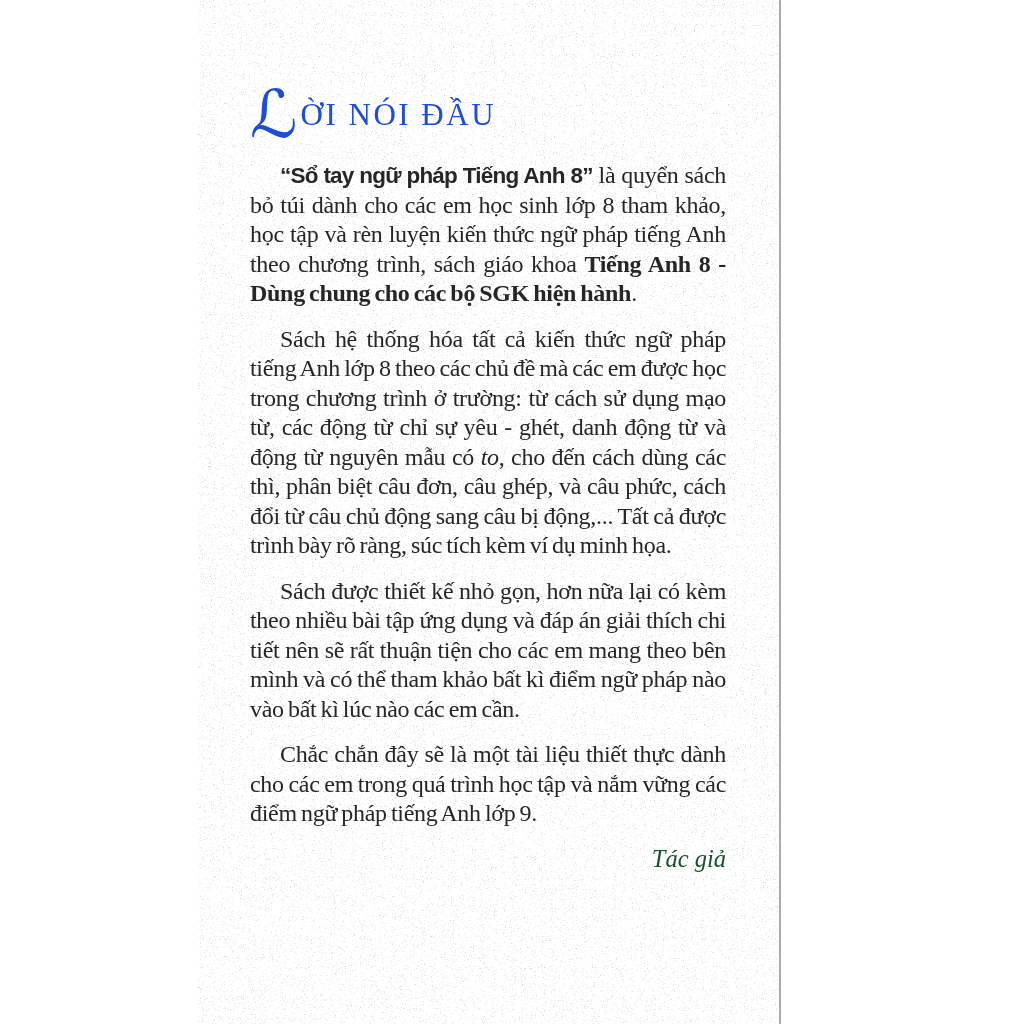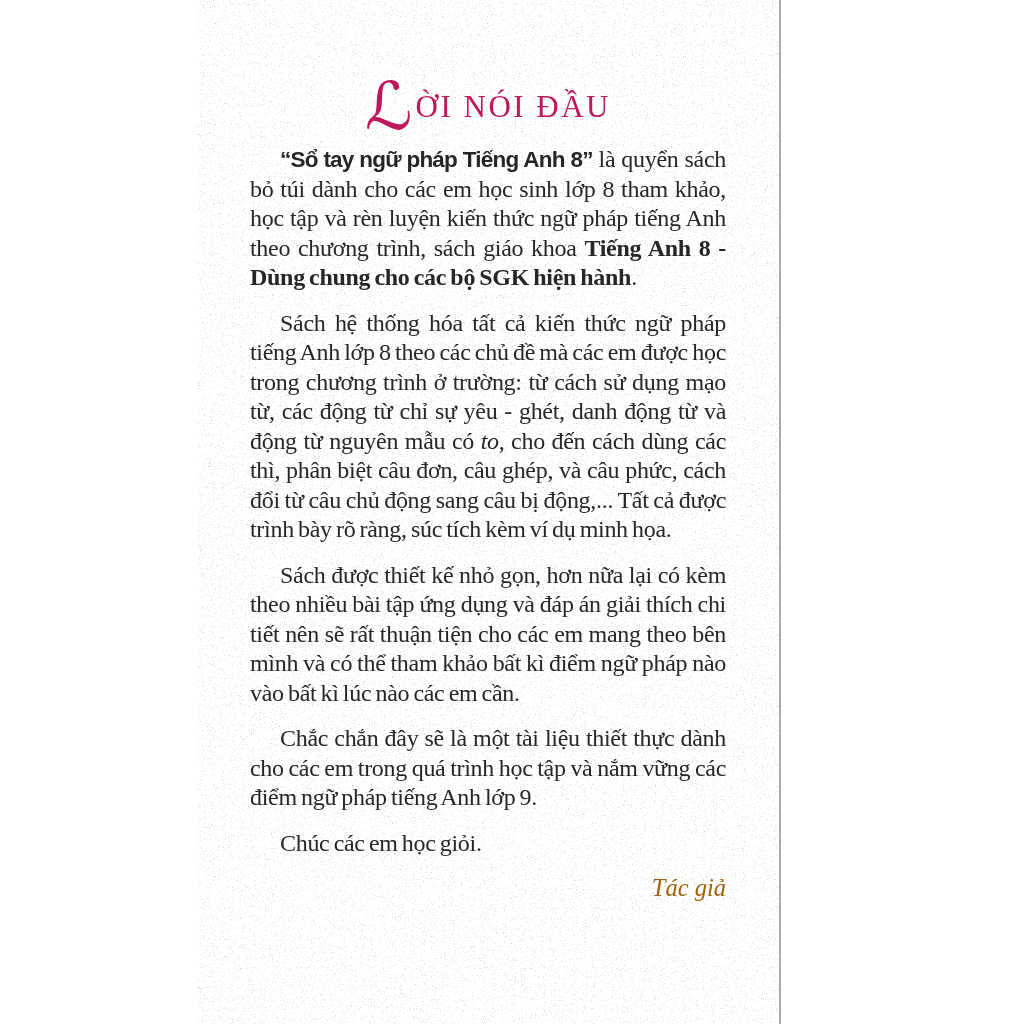--- a/index.html
+++ b/index.html
@@ -41,25 +41,25 @@
   }
   .content {
     position: absolute;
     left: 250px;
     top: 84px;
     width: 476px;
     z-index: 1;
   }
   .title {
     margin: 0 0 6px 0;
-    text-align: center;
+    text-align: left;
     font-weight: normal;
-    line-height: 44px;
+    line-height: 60px;
     white-space: nowrap;
-    color: #be185d;
+    color: #1d4ed8;
   }
   .title-initial {
     font-family: "DejaVu Serif", "DejaVu Sans", serif;
     font-style: italic;
     font-size: 66px;
     vertical-align: -12px;
     margin-right: 3px;
     letter-spacing: 0;
   }
   .title-text {
@@ -87,21 +87,21 @@
   }
   .ital {
     font-style: italic;
   }
   .signature {
     margin: 16px 0 0 0;
     font-size: 24.5px;
     font-style: italic;
     text-align: right;
     letter-spacing: 0;
-    color: #a16207;
+    color: #14532d;
   }
 </style>
 </head>
 <body>
 
 <div class="page">
 
   <svg class="noise-layer" aria-hidden="true" width="582" height="1024" xmlns="http://www.w3.org/2000/svg">
     <defs>
       <filter id="speckle" x="0" y="0" width="100%" height="100%">
@@ -124,18 +124,17 @@
     <h1 class="title"><span class="title-initial">ℒ</span><span class="title-text">ỜI NÓI ĐẦU</span></h1>
 
     <p class="para"><span class="book-title">“Sổ tay ngữ pháp Tiếng Anh 8”</span><span> là quyển sách bỏ túi dành cho các em học sinh lớp 8 tham khảo, học tập và rèn luyện kiến thức ngữ pháp tiếng Anh theo chương trình, sách giáo khoa </span><span class="bold-tail">Tiếng Anh 8 - Dùng chung cho các bộ SGK hiện hành</span><span>.</span></p>
 
     <p class="para"><span>Sách hệ thống hóa tất cả kiến thức ngữ pháp tiếng Anh lớp 8 theo các chủ đề mà các em được học trong chương trình ở trường: từ cách sử dụng mạo từ, các động từ chỉ sự yêu - ghét, danh động từ và động từ nguyên mẫu có </span><span class="ital">to</span><span>, cho đến cách dùng các thì, phân biệt câu đơn, câu ghép, và câu phức, cách đổi từ câu chủ động sang câu bị động,... Tất cả được trình bày rõ ràng, súc tích kèm ví dụ minh họa.</span></p>
 
     <p class="para">Sách được thiết kế nhỏ gọn, hơn nữa lại có kèm theo nhiều bài tập ứng dụng và đáp án giải thích chi tiết nên sẽ rất thuận tiện cho các em mang theo bên mình và có thể tham khảo bất kì điểm ngữ pháp nào vào bất kì lúc nào các em cần.</p>
 
     <p class="para">Chắc chắn đây sẽ là một tài liệu thiết thực dành cho các em trong quá trình học tập và nắm vững các điểm ngữ pháp tiếng Anh lớp 9.</p>
 
-    <p class="para">Chúc các em học giỏi.</p>
 
     <p class="signature">Tác giả</p>
 
   </div>
 </div>
 
 </body></html>

